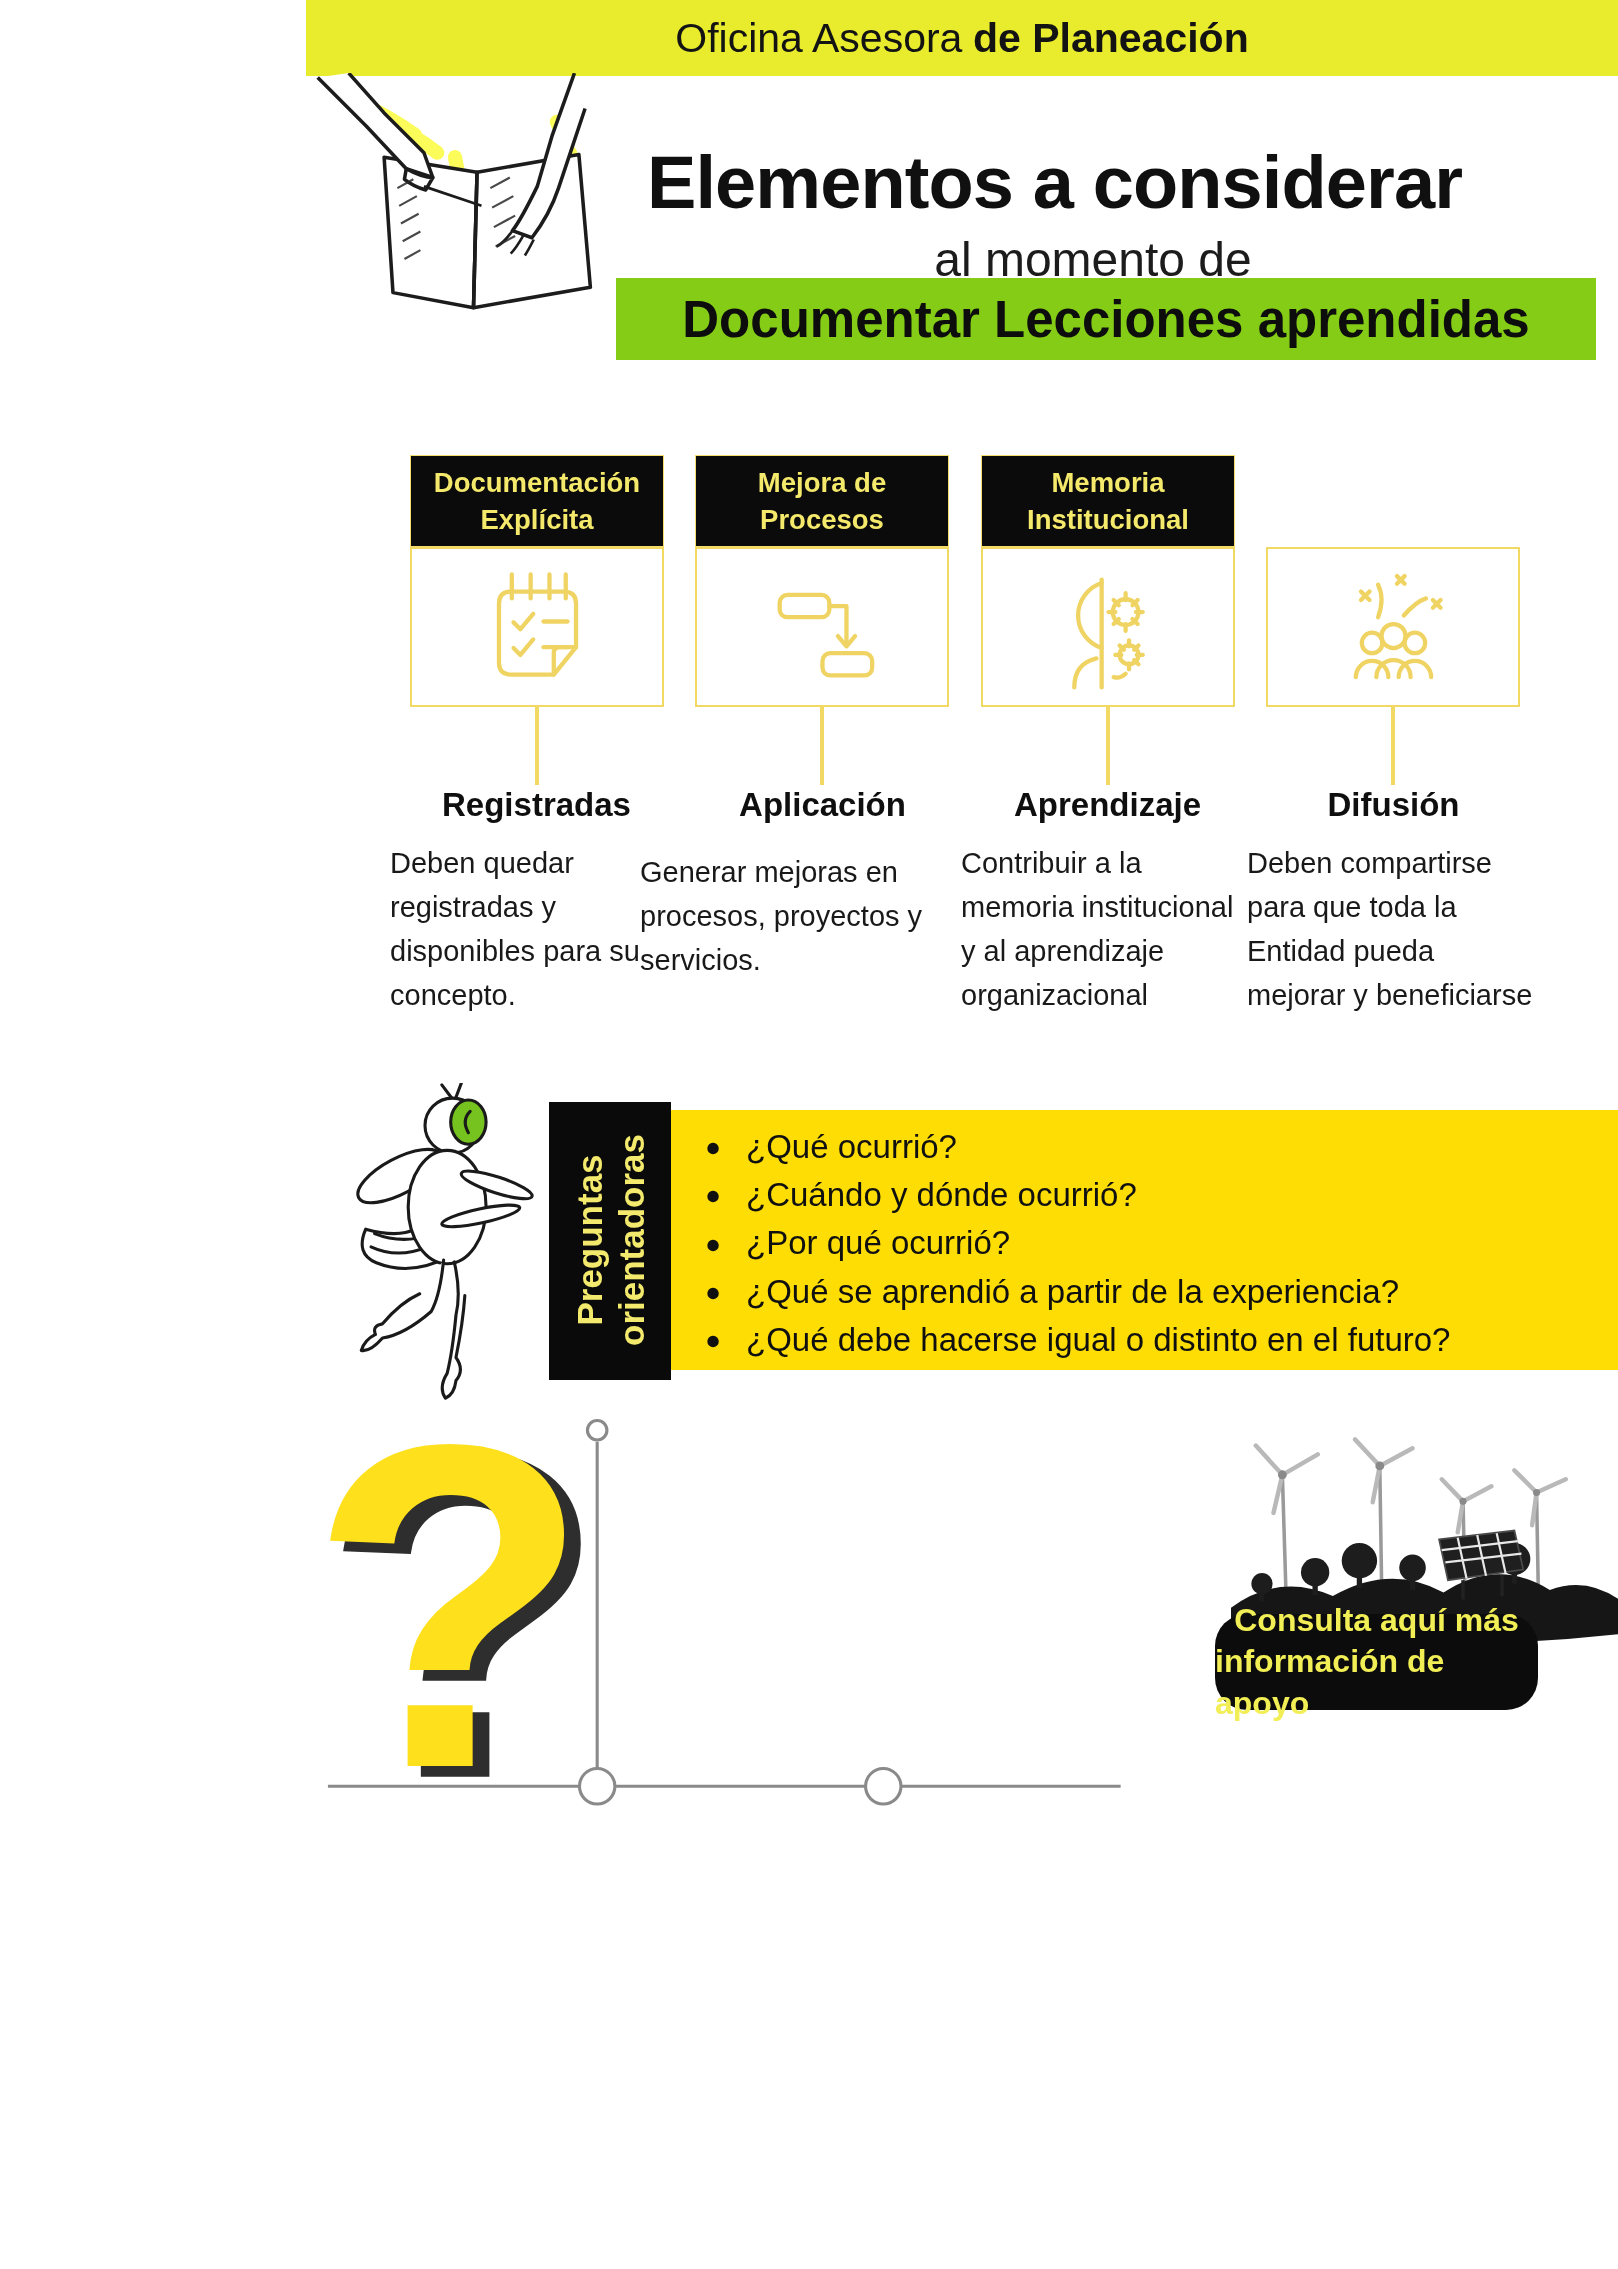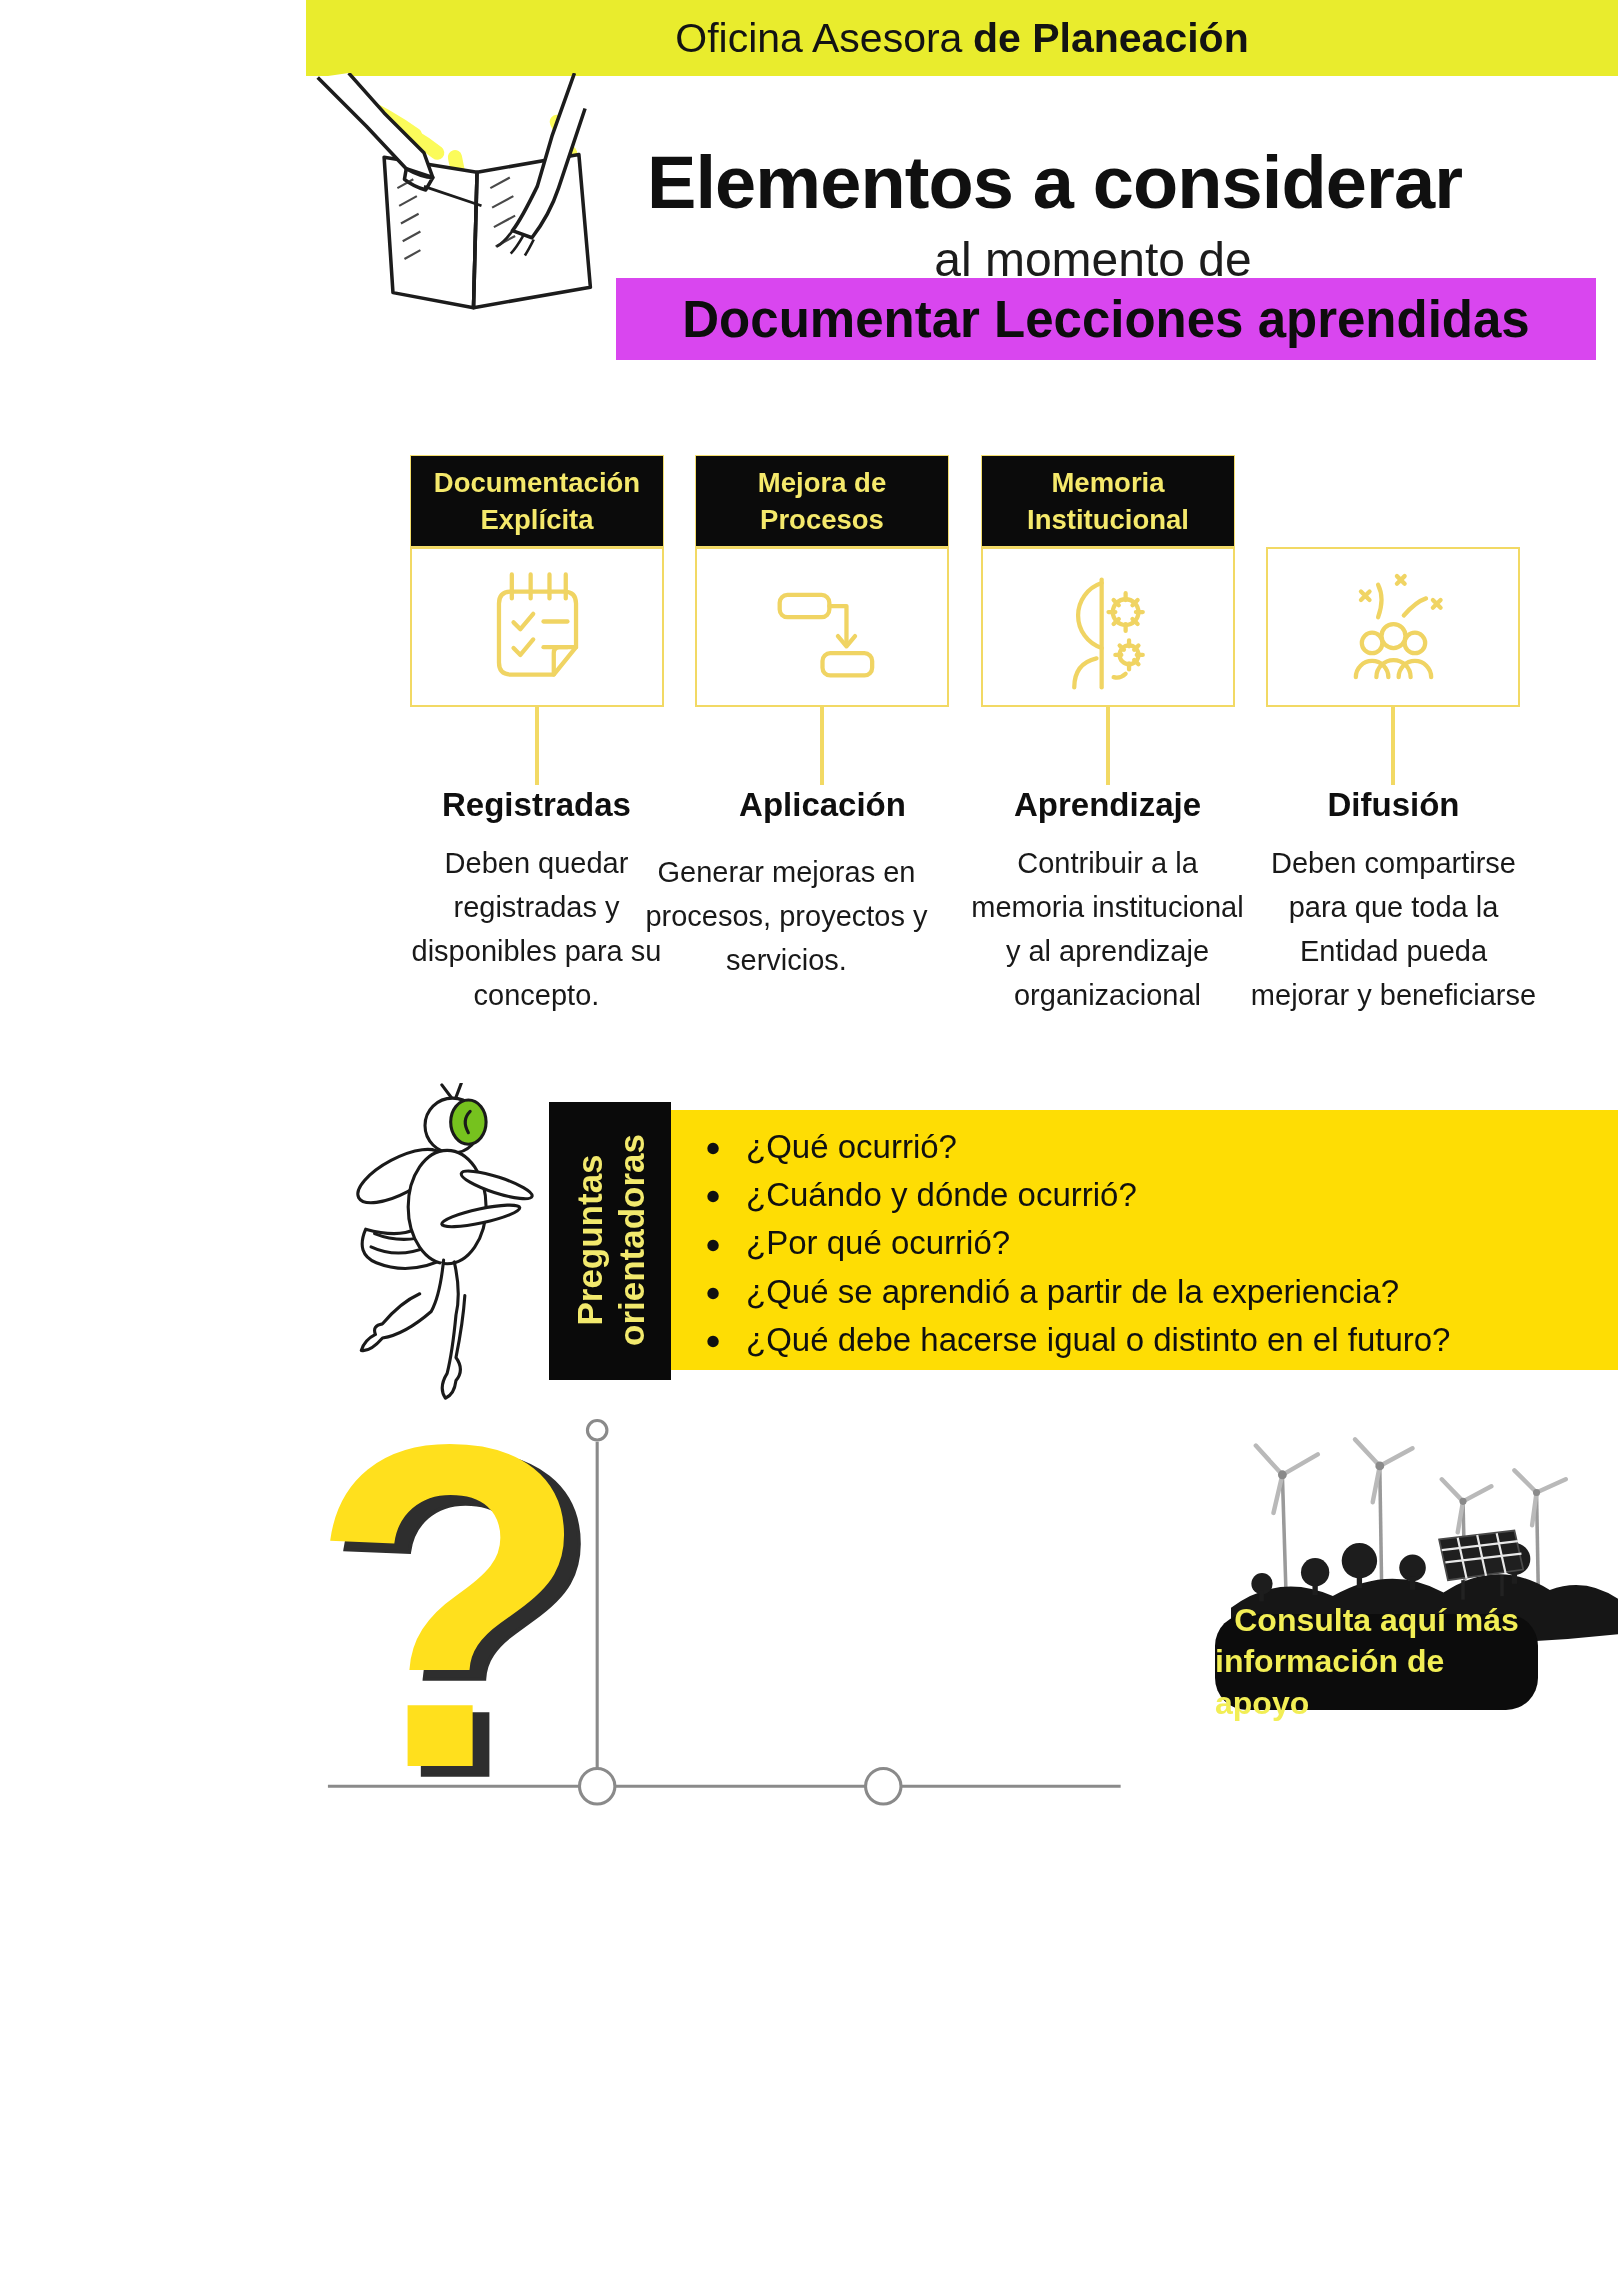--- a/index.html
+++ b/index.html
@@ -9,36 +9,36 @@
   
   .banner{position:absolute;left:306px;top:0;width:1312px;height:76px;background:#e9ec2d;
           display:flex;align-items:center;justify-content:center;font-size:41px;color:#131313;}
   .banner b{font-weight:800;margin-left:10.6px;}
 
   
   .title-main{position:absolute;left:567px;top:140px;width:975px;text-align:center;
               font-size:74px;font-weight:800;letter-spacing:-0.9px;color:#101010;}
   .title-sub{position:absolute;left:827px;top:232px;width:532px;text-align:center;
              font-size:48px;font-weight:400;color:#1c1c1c;}
-  .title-highlight{position:absolute;left:616px;top:278px;width:980px;height:82px;background:#d946ef;
+  .title-highlight{position:absolute;left:616px;top:278px;width:980px;height:82px;background:#84cc16;
                    display:flex;align-items:center;justify-content:center;
                    font-size:51px;font-weight:800;color:#0d0d0d;}
 
   
   .col-header{position:absolute;top:455px;width:254px;height:92px;background:#0b0b0b;
               border:1.8px solid #f3dd6d;box-sizing:border-box;
               display:flex;flex-direction:column;align-items:center;justify-content:center;
               font-size:27.5px;font-weight:700;color:#f5e96b;line-height:1.35;text-align:center;}
   .icon-box{position:absolute;top:547px;width:254px;height:160px;background:#ffffff;
             border:2.7px solid #f2d964;box-sizing:border-box;
             display:flex;align-items:center;justify-content:center;}
   .connector{position:absolute;top:707px;width:3.5px;height:78px;background:#f2d964;}
   .col-label{position:absolute;top:786px;width:293px;text-align:center;
              font-size:33px;font-weight:800;color:#0f0f0f;}
-  .col-desc{position:absolute;top:841px;width:293px;text-align:center;
+  .col-desc{position:absolute;top:841px;width:293px;text-align:left;
             font-size:29px;line-height:44px;color:#191919;}
 
   
   .q-panel{position:absolute;left:671px;top:1110px;width:947px;height:260px;background:#fedd04;}
   .q-sidebox{position:absolute;left:549px;top:1102px;width:122px;height:278px;background:#0a0a0a;}
   .q-sidelabel{position:absolute;left:472px;top:1179px;width:278px;height:122px;
                transform:rotate(-90deg);display:flex;flex-direction:column;align-items:center;justify-content:center;
                font-size:35px;font-weight:800;color:#f2e96d;line-height:1.2;}
   .q-list{position:absolute;left:705px;top:1123px;width:896px;}
   .q-item{font-size:33px;line-height:48px;color:#101010;white-space:nowrap;}

